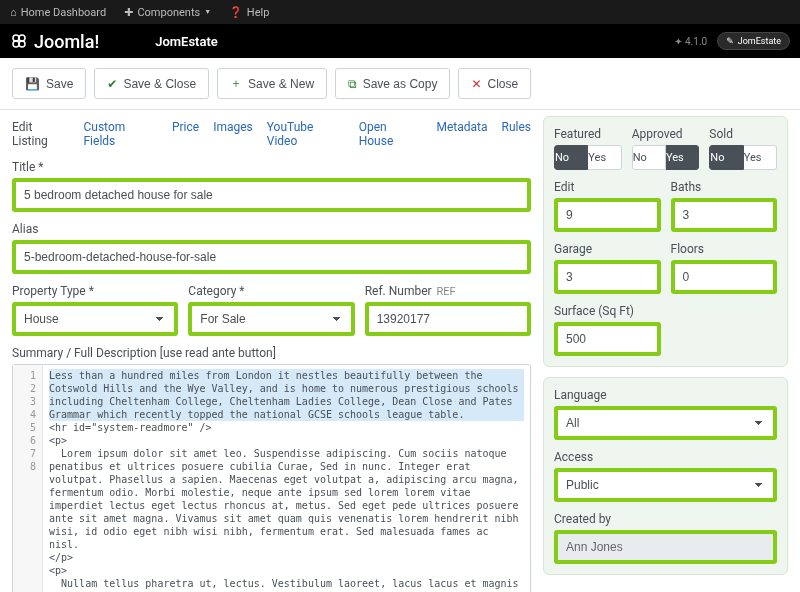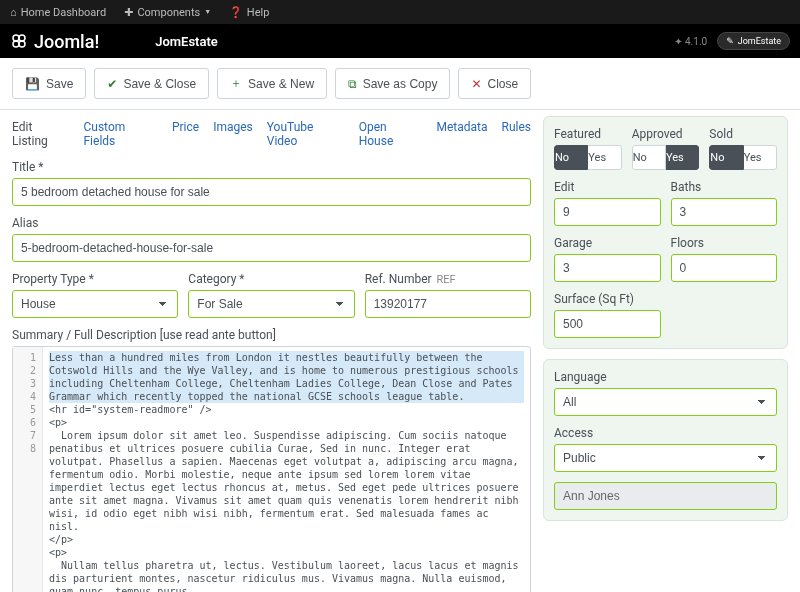--- a/index.html
+++ b/index.html
@@ -19,21 +19,21 @@
 .btn.green .ic{color:#2f7d32}
 .btn.red .ic{color:#c9302c}
 .content{display:flex;padding:0 12px 12px;gap:12px}
 .main{flex:1;min-width:0}
 .tabs{display:flex;gap:14px;padding:10px 0 12px}
 .tab{color:#2a69b8;font-size:12px;cursor:pointer}
 .tab.active{color:#495057}
 .formrow{margin-bottom:10px}
 .lbl{color:#495057;font-size:12px;margin-bottom:4px;display:block}
 .req::after{content:" *"}
-.inp,.sel{width:100%;border:1px solid #84cc16;border-radius:3px;padding:6px 8px;font-size:12px;color:#495057;background:#fff}
+.inp,.sel{width:100%;border:4px solid #84cc16;border-radius:3px;padding:6px 8px;font-size:12px;color:#495057;background:#fff}
 .sel{appearance:none;background-image:linear-gradient(45deg,transparent 50%,#495057 50%),linear-gradient(135deg,#495057 50%,transparent 50%);background-position:calc(100% - 14px) center,calc(100% - 10px) center;background-size:4px 4px,4px 4px;background-repeat:no-repeat;padding-right:28px}
 .cols3{display:flex;gap:10px}
 .cols3>div{flex:1}
 .editor{border:1px solid #ced4da;border-radius:3px;display:flex;min-height:290px;font-family:"Consolas","Monaco",monospace;font-size:10px}
 .gutter{background:#f7f7f7;border-right:1px solid #e6e6e6;width:30px;text-align:right;padding:4px 6px 4px 0;color:#999;user-select:none}
 .gutter div{height:13px;line-height:13px}
 .codearea{flex:1;padding:4px 6px;white-space:pre-wrap;word-wrap:break-word;line-height:13px}
 .hl{background:#d6e9f8;display:block}
 .side{width:245px;flex-shrink:0}
 .panel{border:1px solid #d5e6d8;background:#eef6ef;border-radius:6px;padding:10px;margin-top:10px}
@@ -210,17 +210,17 @@
       </div>
       <div class="grid2 formrow">
         <div><label class="lbl">Surface (Sq Ft)</label><input class="inp" value="500" style=""></div>
         <div></div>
       </div>
     </div>
 
     <div class="panel">
       <div class="formrow"><label class="lbl">Language</label><select class="sel"><option>All</option></select></div>
       <div class="formrow"><label class="lbl">Access</label><select class="sel"><option>Public</option></select></div>
-      <div class="formrow"><input class="inp ro" readonly="" value="Ann Jones" style=""></div>
+      <div class="formrow"><label class="lbl">Created by</label><input class="inp ro" readonly="" value="Ann Jones" style=""></div>
 
     </div>
   </div>
 </div>
 
 </body></html>

